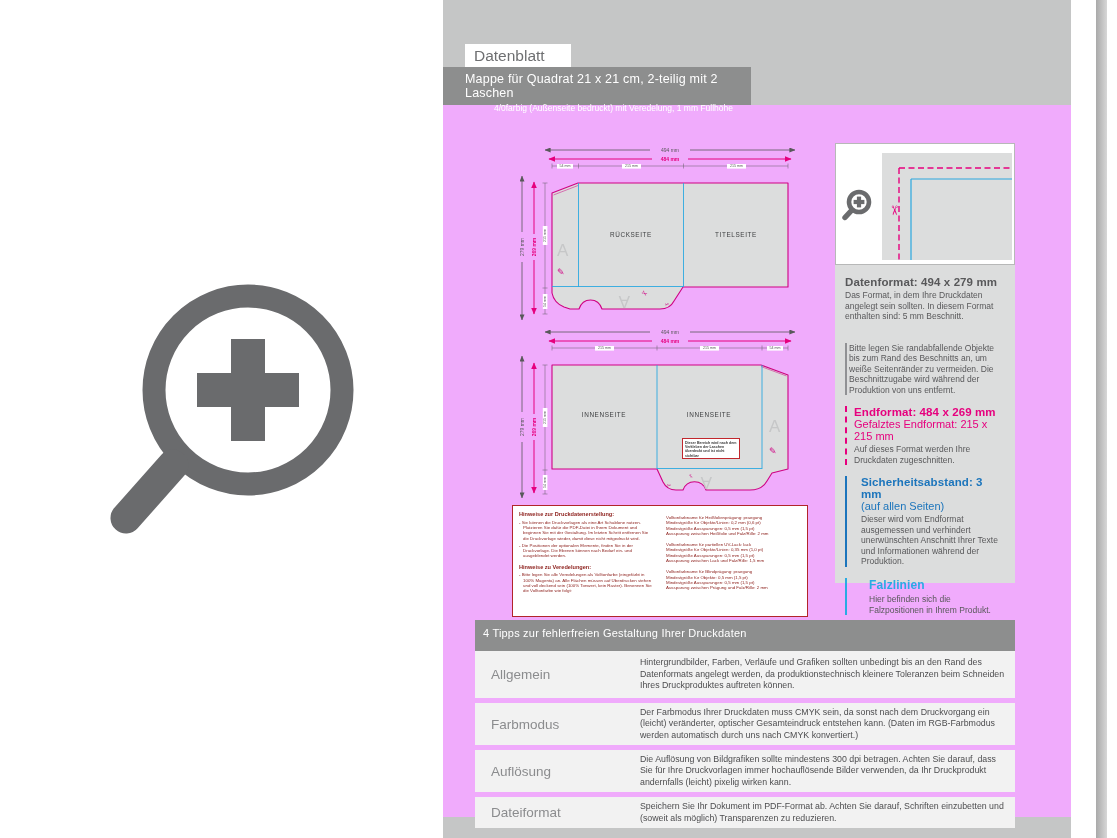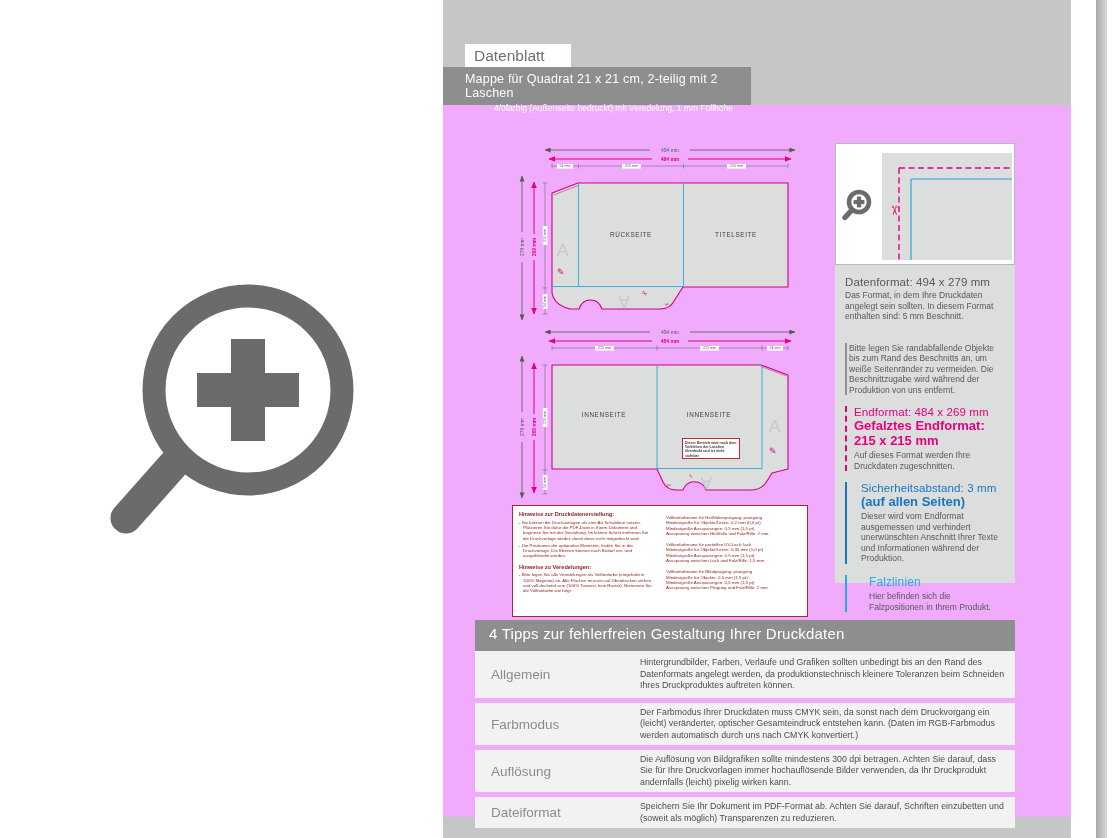--- a/index.html
+++ b/index.html
@@ -60,34 +60,34 @@
   .notes-col .nt{font-size:5.6px;font-weight:bold;margin-bottom:2px}
   .notes-col .ni{margin-bottom:2px;padding-left:4px;text-indent:-4px}
   .notes-col .nb{white-space:pre-line;margin:4px 0 6px 0}
 
   
   .side-preview{position:absolute;left:392px;top:143px;width:180px;height:122px;background:#fff;
     border:1px solid #b7b8b8}
   .side-info{position:absolute;left:392px;top:265px;width:180px;height:318px;background:var(--panel-gray);
     padding:11px 10px 0 10px;color:var(--dim-gray)}
   .sec{margin-bottom:11px}
-  .sec-h{font-size:11.5px;font-weight:normal;letter-spacing:.1px}
-  .sec-sub{font-size:13px;font-weight:bold}
+  .sec-h{font-size:11.5px;font-weight:bold;letter-spacing:.1px}
+  .sec-sub{font-size:11px;font-weight:normal}
   .sec-p{font-size:8.5px;line-height:1.24;margin-top:2px}
   .tipbar{border-left:2px solid #909194;padding-left:2px;margin-top:21px}
   .sec.mag{border-left:2px dashed var(--magenta);padding-left:7px}
   .sec.mag .sec-h,.sec.mag .sec-sub{color:var(--magenta)}
   .sec.blu{border-left:2px solid var(--info-blue);padding-left:14px}
   .sec.blu .sec-h,.sec.blu .sec-sub{color:var(--info-blue)}
   .sec.cyn{border-left:2px solid var(--cyan);padding-left:22px}
   .sec.cyn .sec-h{color:var(--cyan);font-size:12px}
 
   
   .tips-header{position:absolute;left:32px;top:620px;width:540px;height:44px;background:var(--bar-gray);
-    color:#fff;font-size:15px;line-height:27px;padding-left:14px;letter-spacing:.2px}
+    color:#fff;font-size:11px;line-height:27px;padding-left:8px;letter-spacing:.2px}
   .tips-table{position:absolute;left:32px;top:651px;width:540px}
   .tip-row{display:flex;background:var(--row-bg);margin-bottom:5px;align-items:center}
   .tip-label{width:165px;padding-left:16px;font-size:13.5px;color:var(--text-gray)}
   .tip-text{flex:1;font-size:8.8px;line-height:1.32;color:var(--text-dark);padding:6px 10px 6px 0}
 </style>
 </head>
 <body>
 
 <div class="canvas">
 

